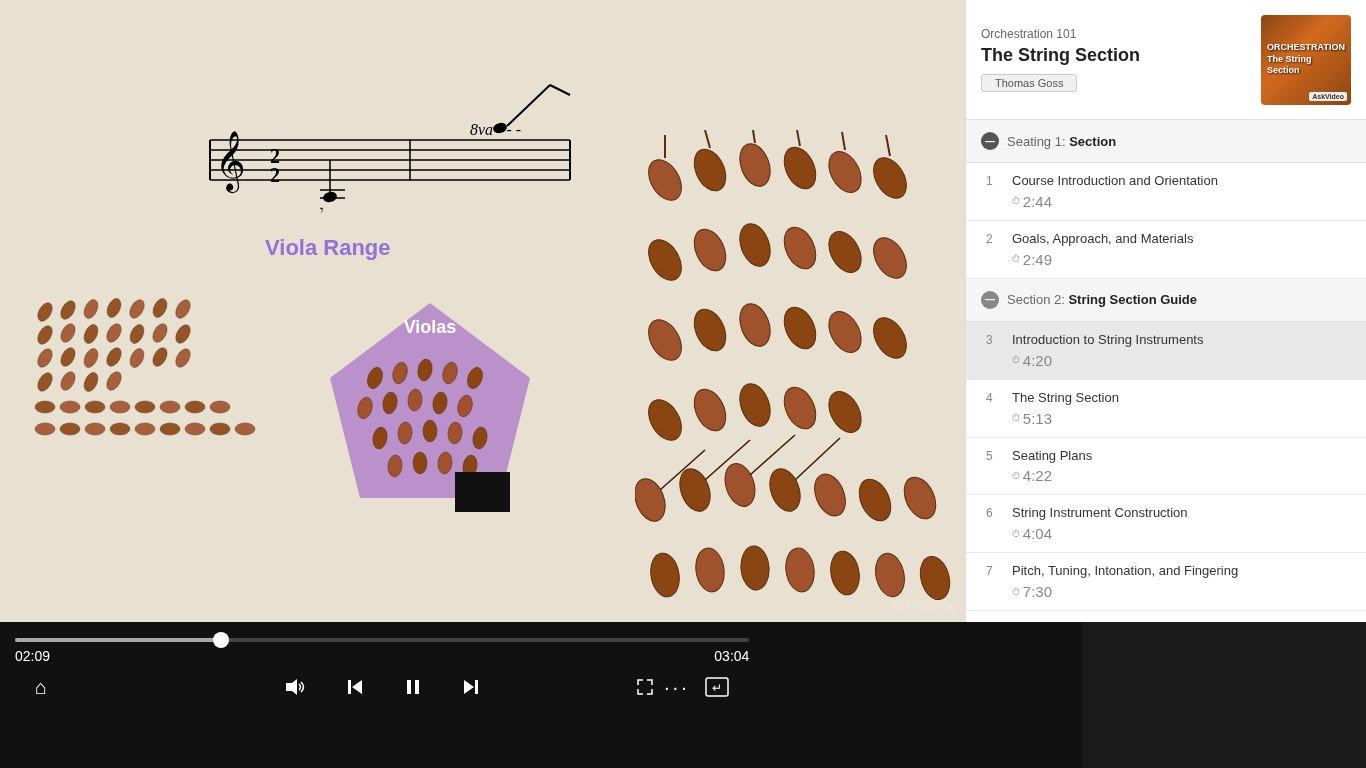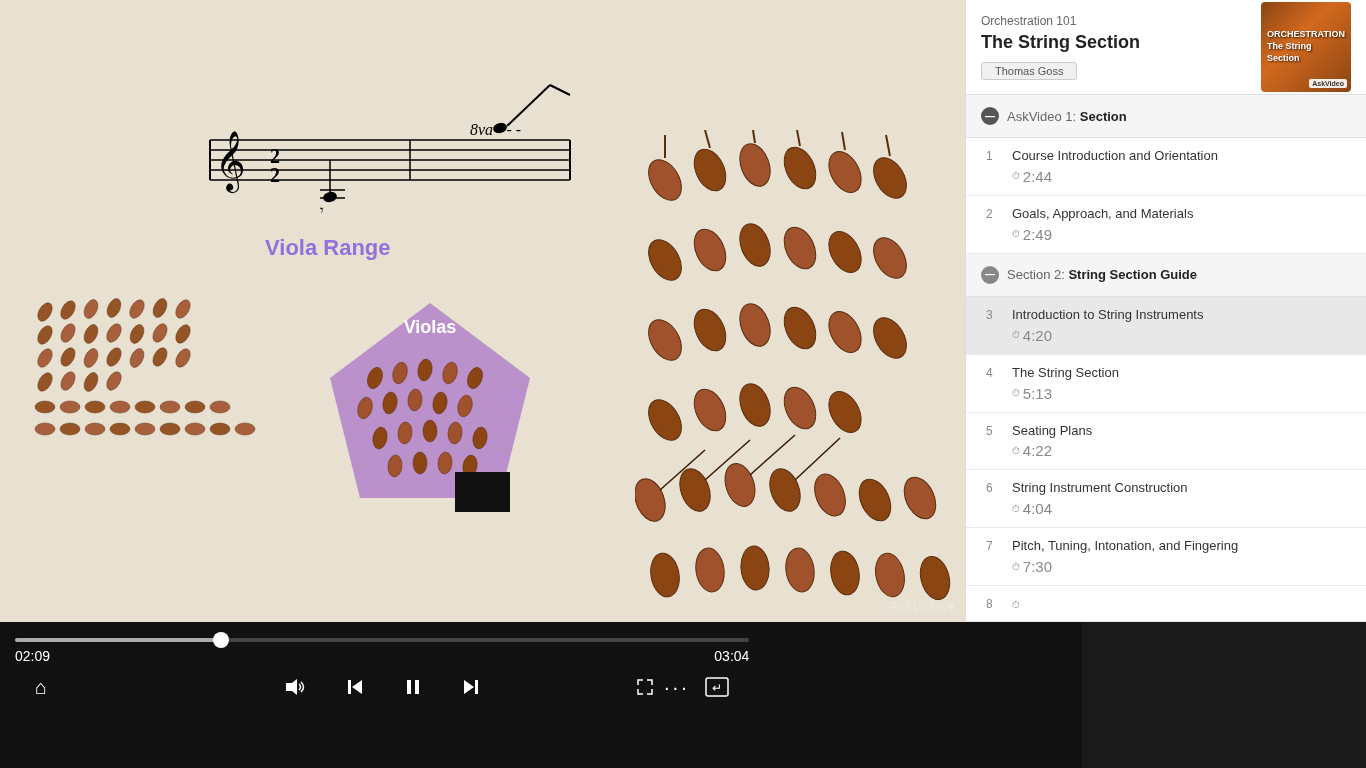--- a/index.html
+++ b/index.html
@@ -30,21 +30,21 @@
       border-left: 1px solid #ddd;
     }
 
     
     .course-header {
       background: white;
       padding: 12px 15px;
       display: flex;
       align-items: center;
       border-bottom: 1px solid #e0e0e0;
-      height: 95px;
+      height: 120px;
     }
 
     .course-info {
       flex: 1;
     }
 
     .course-subtitle {
       font-size: 12px;
       color: #666;
       margin-bottom: 4px;
@@ -515,21 +515,21 @@
       </div>
       <div class="course-thumbnail">
         <div class="thumbnail-text">ORCHESTRATION<br>The String<br>Section</div>
         <div class="thumbnail-brand">AskVideo</div>
       </div>
     </div>
 
     <div class="section-header">
       <div class="section-icon active"></div>
       <span class="section-label">
-        <span>AskVideo 1:</span>&nbsp;<span class="section-name">Section</span>
+        <span>Seating 1:</span>&nbsp;<span class="section-name">Section</span>
       </span>
     </div>
 
     <div class="course-item">
       <span class="item-number">1</span>
       <div class="item-details">
         <div class="item-title">Course Introduction and Orientation</div>
         <div class="item-duration">
           <span class="clock-icon">⏱</span>
           <span class="item-time">2:44</span>

